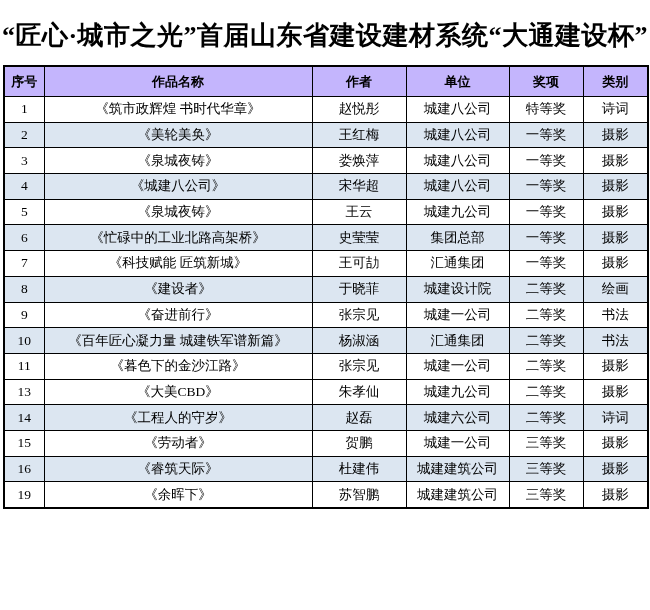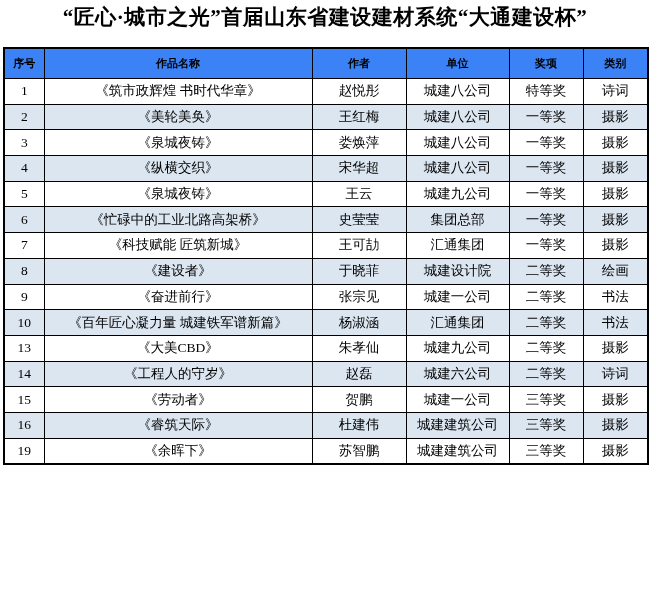--- a/index.html
+++ b/index.html
@@ -11,45 +11,45 @@
     overflow: hidden;
     font-family: "Liberation Serif", "DejaVu Serif", serif;
     color: #000000;
   }
   .page {
     width: 650px;
     height: 610px;
     position: relative;
   }
   .page-title {
-    padding-top: 2px;
+    padding-top: 20px;
     text-align: center;
     font-weight: bold;
-    font-size: 21px;
+    font-size: 26px;
     line-height: 31px;
     letter-spacing: 0.5px;
   }
   table.award-table {
     border-collapse: collapse;
     table-layout: fixed;
     width: 644px;
     margin: 14px 0 0 3px;
     border: 2px solid #000000;
   }
   col.c-no    { width: 40px; }
   col.c-work  { width: 268px; }
   col.c-author{ width: 94px; }
   col.c-unit  { width: 103px; }
   col.c-award { width: 74px; }
   col.c-cat   { width: 65px; }
   .award-table th {
     border: 1px solid #000000;
-    background: #3b82f6;
+    background: #c4b5fd;
     height: 29px;
-    font-size: 11px;
+    font-size: 13px;
     font-weight: bold;
     text-align: center;
     padding: 0 2px;
     white-space: nowrap;
     overflow: hidden;
   }
   .award-table td {
     border: 1px solid #000000;
     height: 24.7px;
     font-size: 13.5px;
@@ -110,21 +110,21 @@
         <tr>
     <td>3</td>
     <td>《泉城夜铸》</td>
     <td>娄焕萍</td>
     <td>城建八公司</td>
     <td>一等奖</td>
     <td>摄影</td>
   </tr>
         <tr class="alt">
     <td>4</td>
-    <td>《纵横交织》</td>
+    <td>《城建八公司》</td>
     <td>宋华超</td>
     <td>城建八公司</td>
     <td>一等奖</td>
     <td>摄影</td>
   </tr>
         <tr>
     <td>5</td>
     <td>《泉城夜铸》</td>
     <td>王云</td>
     <td>城建九公司</td>
@@ -163,20 +163,28 @@
     <td>二等奖</td>
     <td>书法</td>
   </tr>
         <tr class="alt">
     <td>10</td>
     <td>《百年匠心凝力量 城建铁军谱新篇》</td>
     <td>杨淑涵</td>
     <td>汇通集团</td>
     <td>二等奖</td>
     <td>书法</td>
+  </tr>
+        <tr>
+    <td>11</td>
+    <td>《暮色下的金沙江路》</td>
+    <td>张宗见</td>
+    <td>城建一公司</td>
+    <td>二等奖</td>
+    <td>摄影</td>
   </tr>
         <tr>
     <td>13</td>
     <td>《大美CBD》</td>
     <td>朱孝仙</td>
     <td>城建九公司</td>
     <td>二等奖</td>
     <td>摄影</td>
   </tr>
         <tr class="alt">

